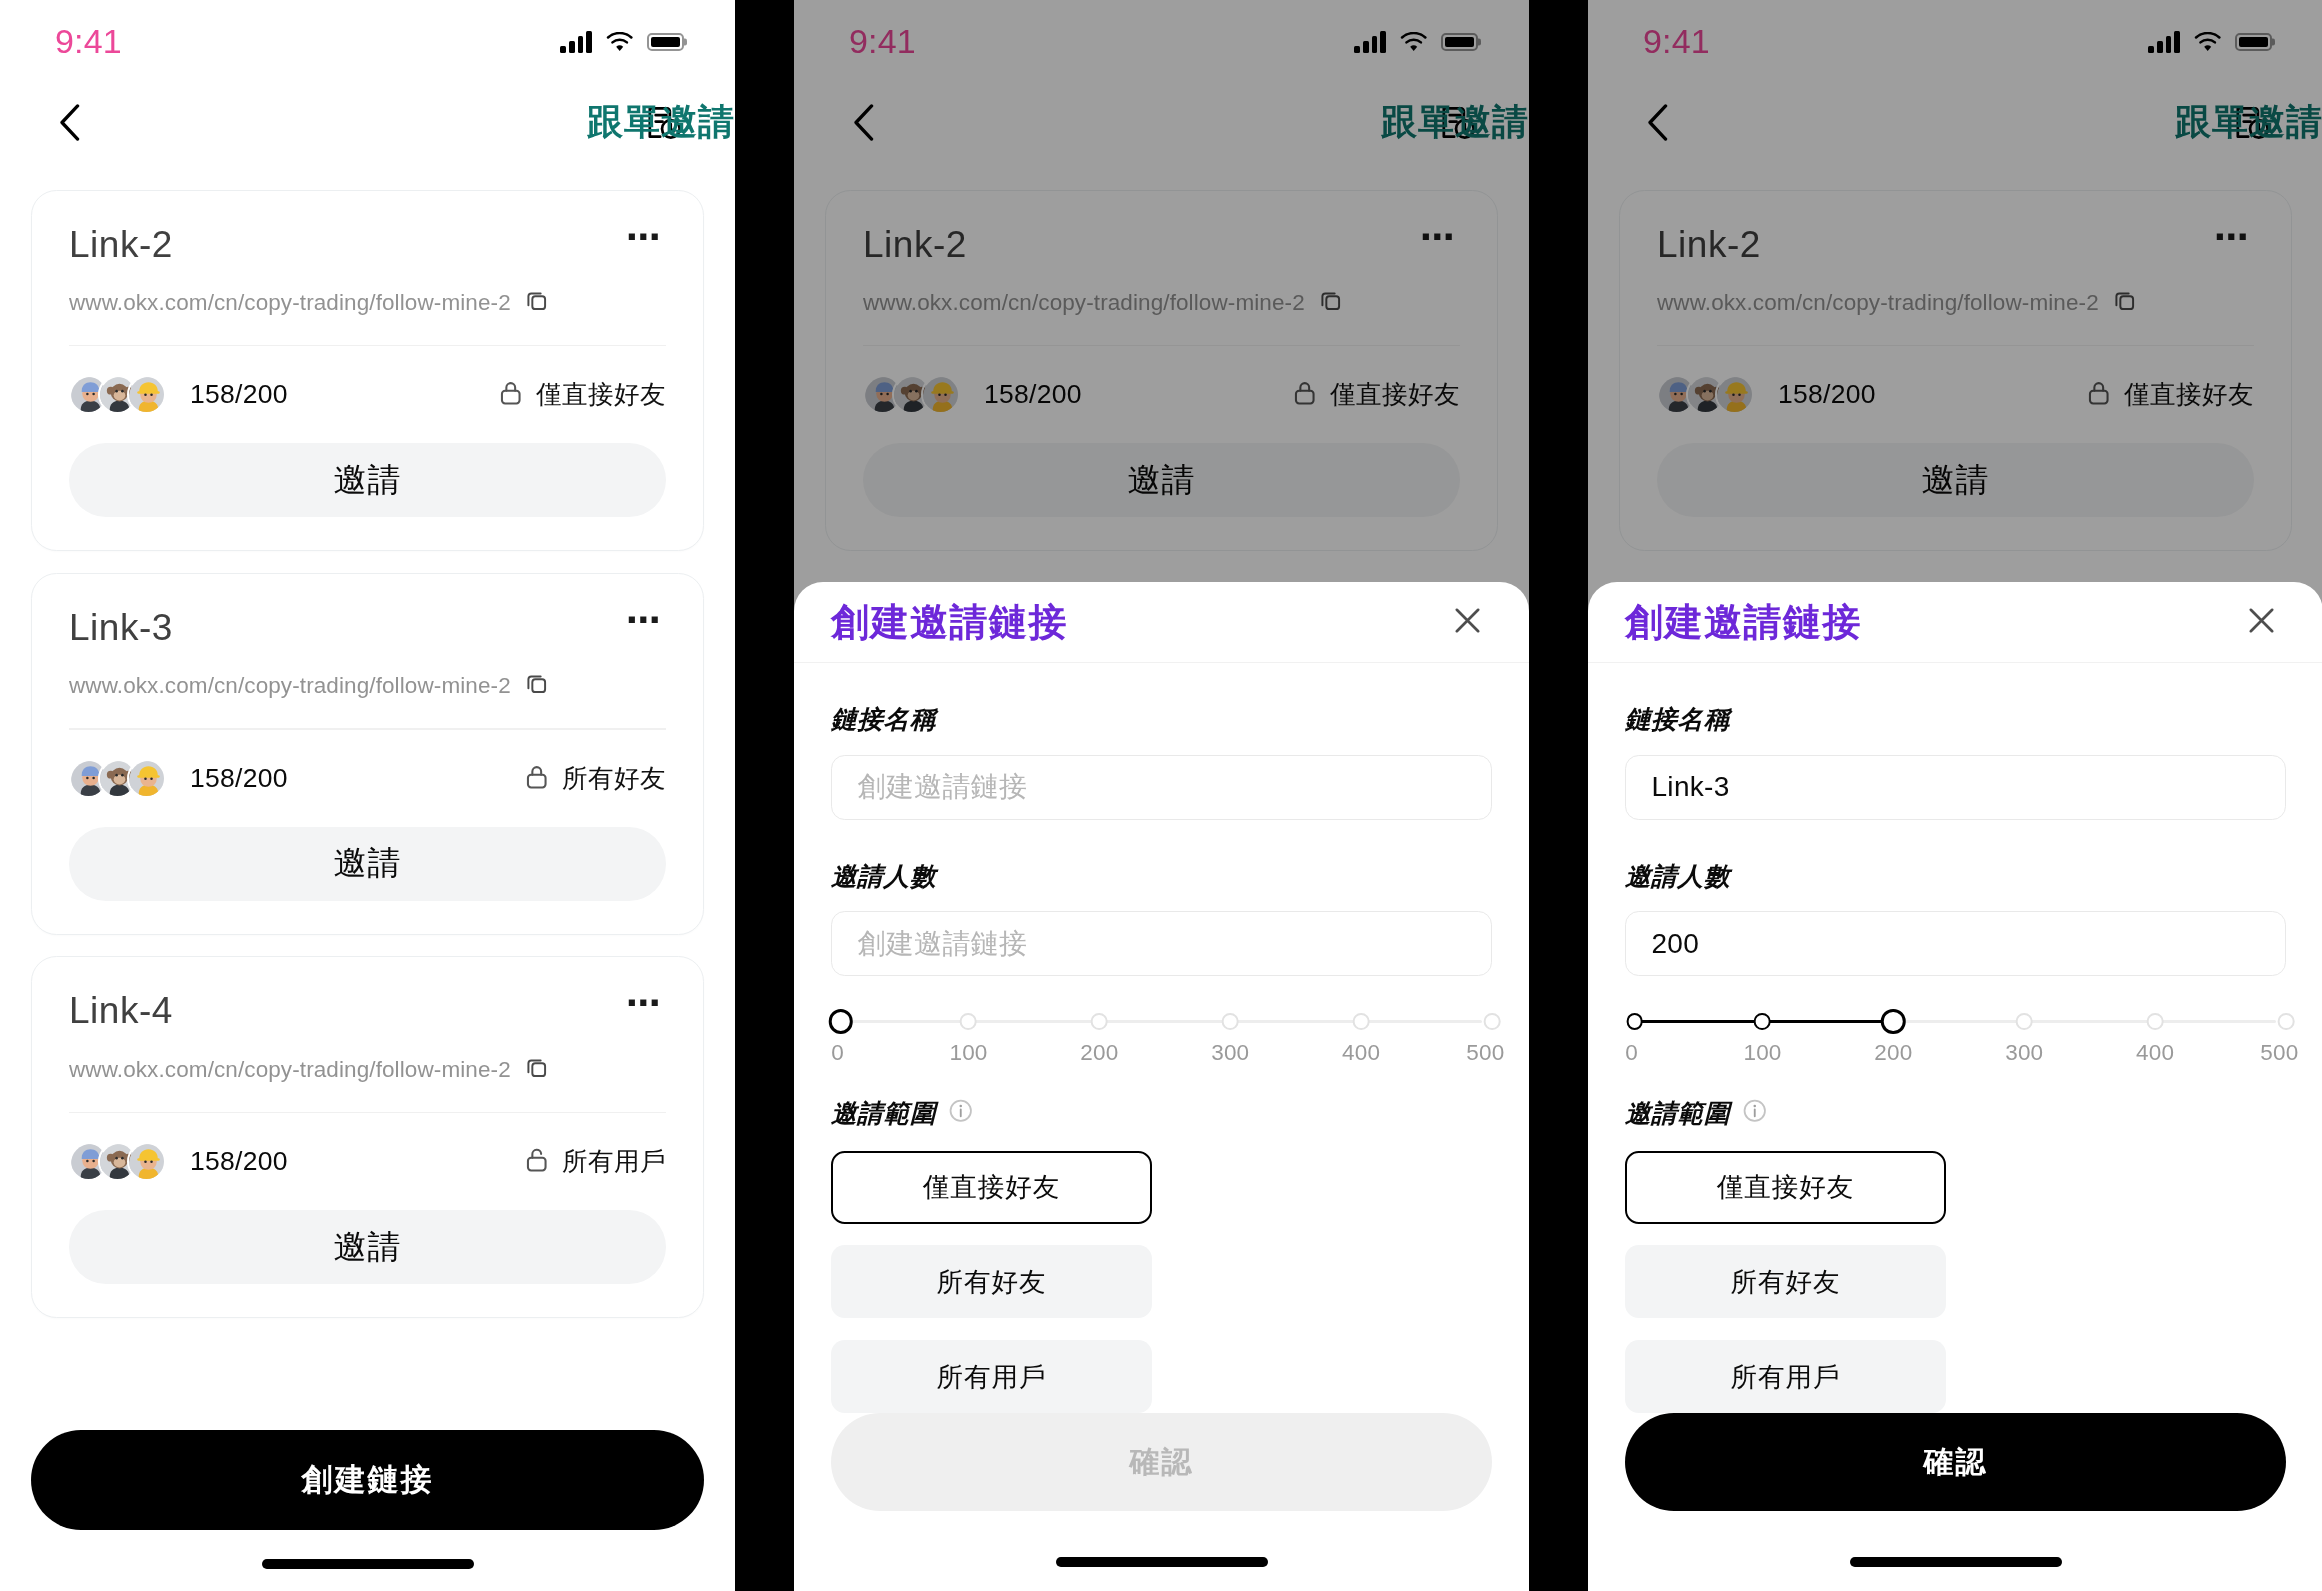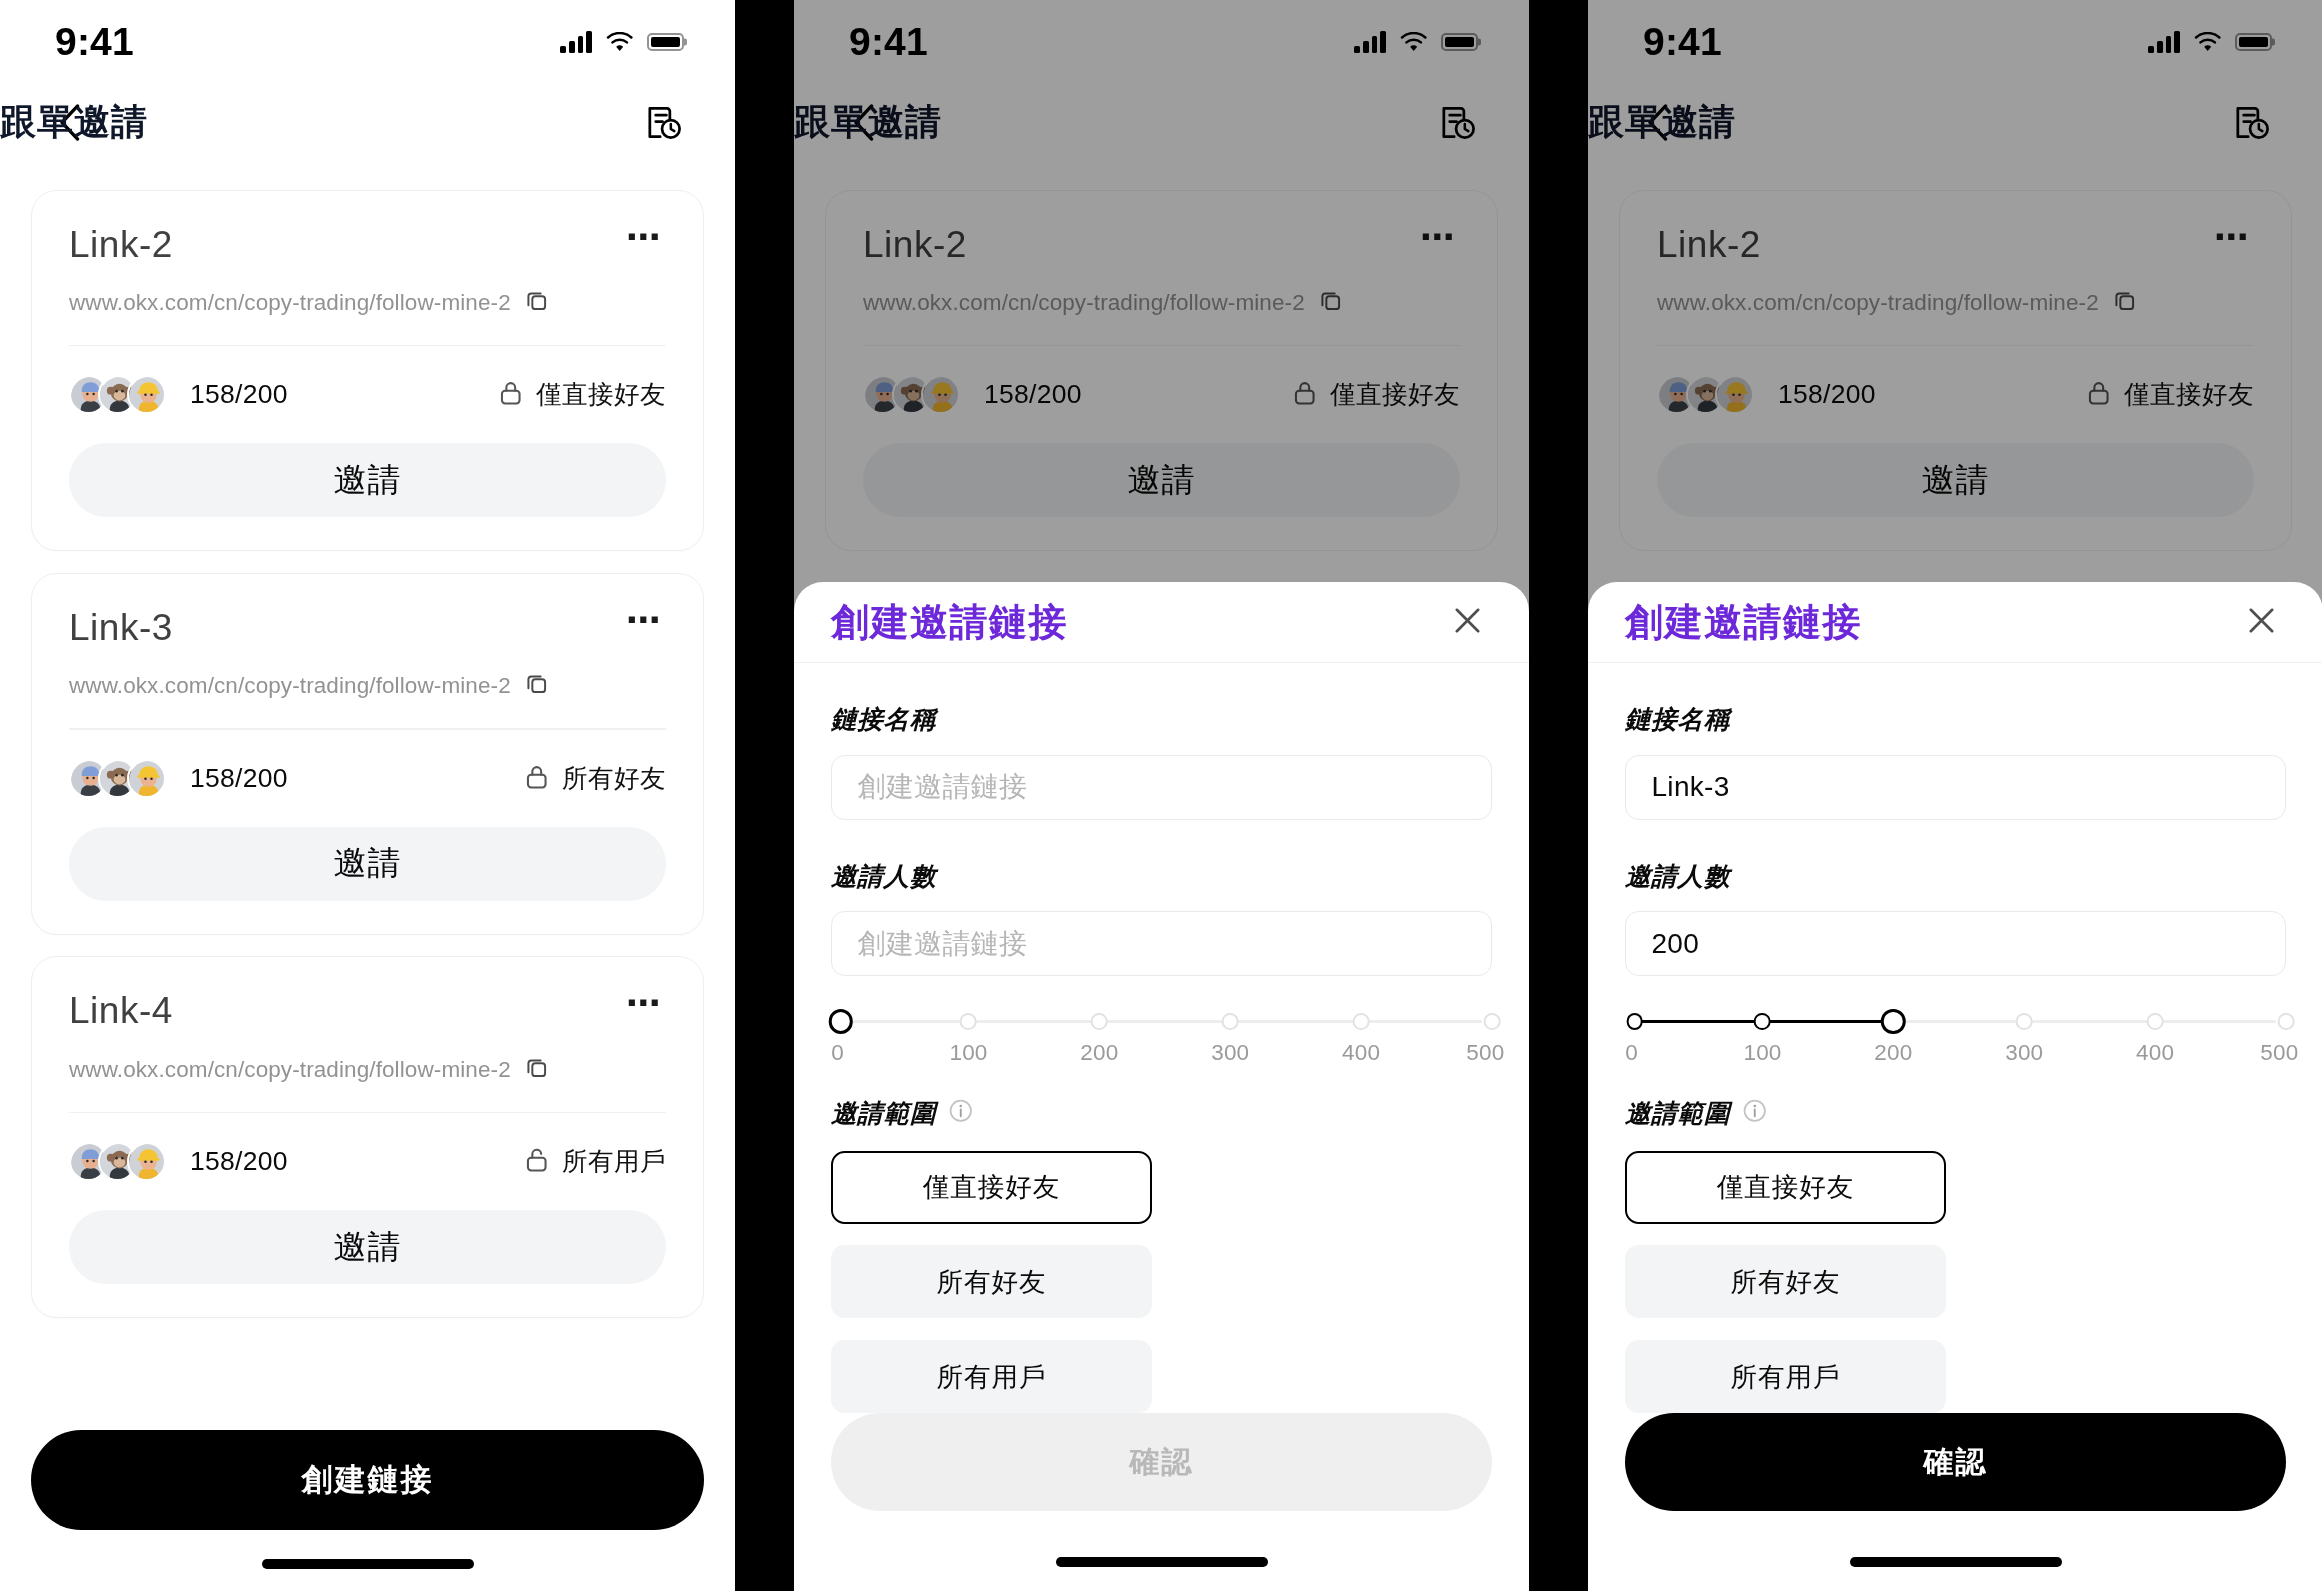--- a/index.html
+++ b/index.html
@@ -36,24 +36,24 @@
   .statusbar {
     position: relative;
     height: 78px;
     display: flex;
     align-items: center;
     justify-content: space-between;
     padding: 0 51px 0 55px;
     z-index: 5;
   }
   .sb-time {
-    font-size: 39px;
-    font-weight: 700;
+    font-size: 34px;
+    font-weight: 400;
     letter-spacing: 0.2px;
-    color: #000000;
+    color: #ec4899;
     padding-top: 5.9px;
   }
   .sb-icons {
     display: flex;
     align-items: center;
     gap: 13.7px;
     padding-top: 5.9px;
   }
   .sig { display: flex; align-items: flex-end; gap: 2.9px; height: 21.6px; }
   .sig i { display: block; width: 5.9px; background: #000; border-radius: 1.5px; }
@@ -89,25 +89,25 @@
     padding: 0 47px;
     z-index: 5;
   }
   .nav-back {
     width: 45px; height: 45px;
     display: flex; align-items: center; justify-content: center;
     cursor: pointer;
   }
   .nav-title {
     position: absolute;
-    left: 0; right: 0;
-    text-align: left;
+    left: 8px; right: 0;
+    text-align: right;
     font-size: 36px;
     font-weight: 700;
-    color: #0f172a;
+    color: #0f766e;
     letter-spacing: 1px;
     pointer-events: none;
   }
   .nav-right {
     margin-left: auto;
     width: 49px; height: 49px;
     display: flex; align-items: center; justify-content: center;
     cursor: pointer;
   }
 

